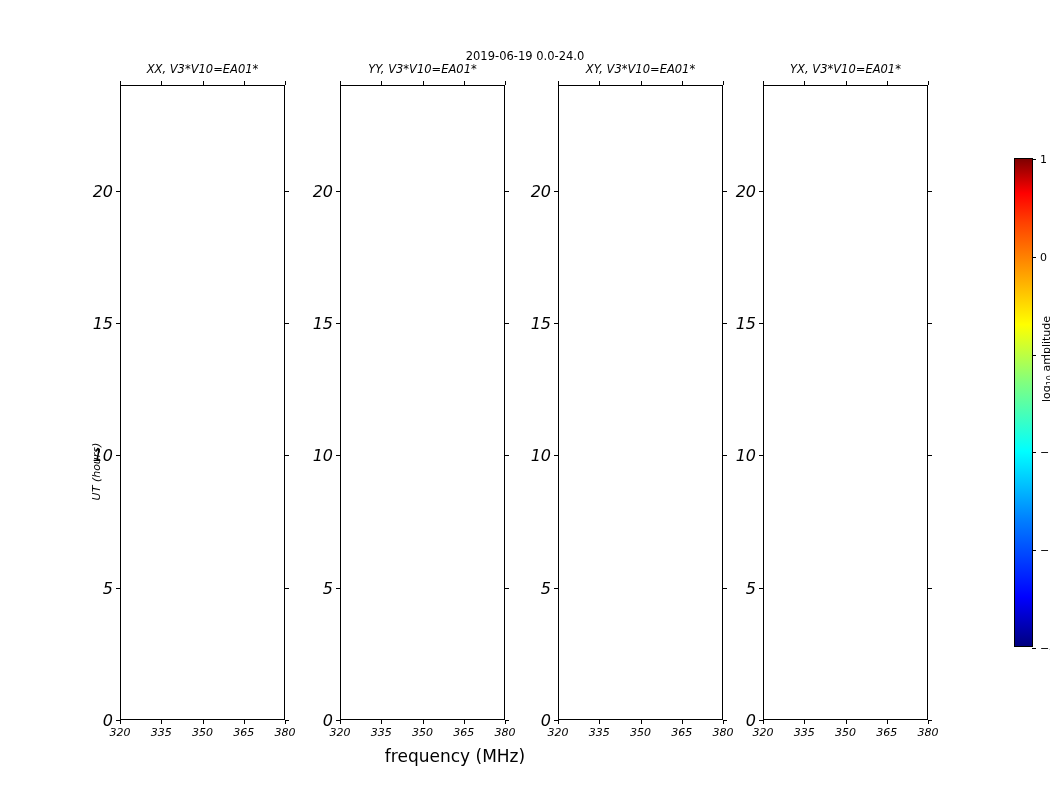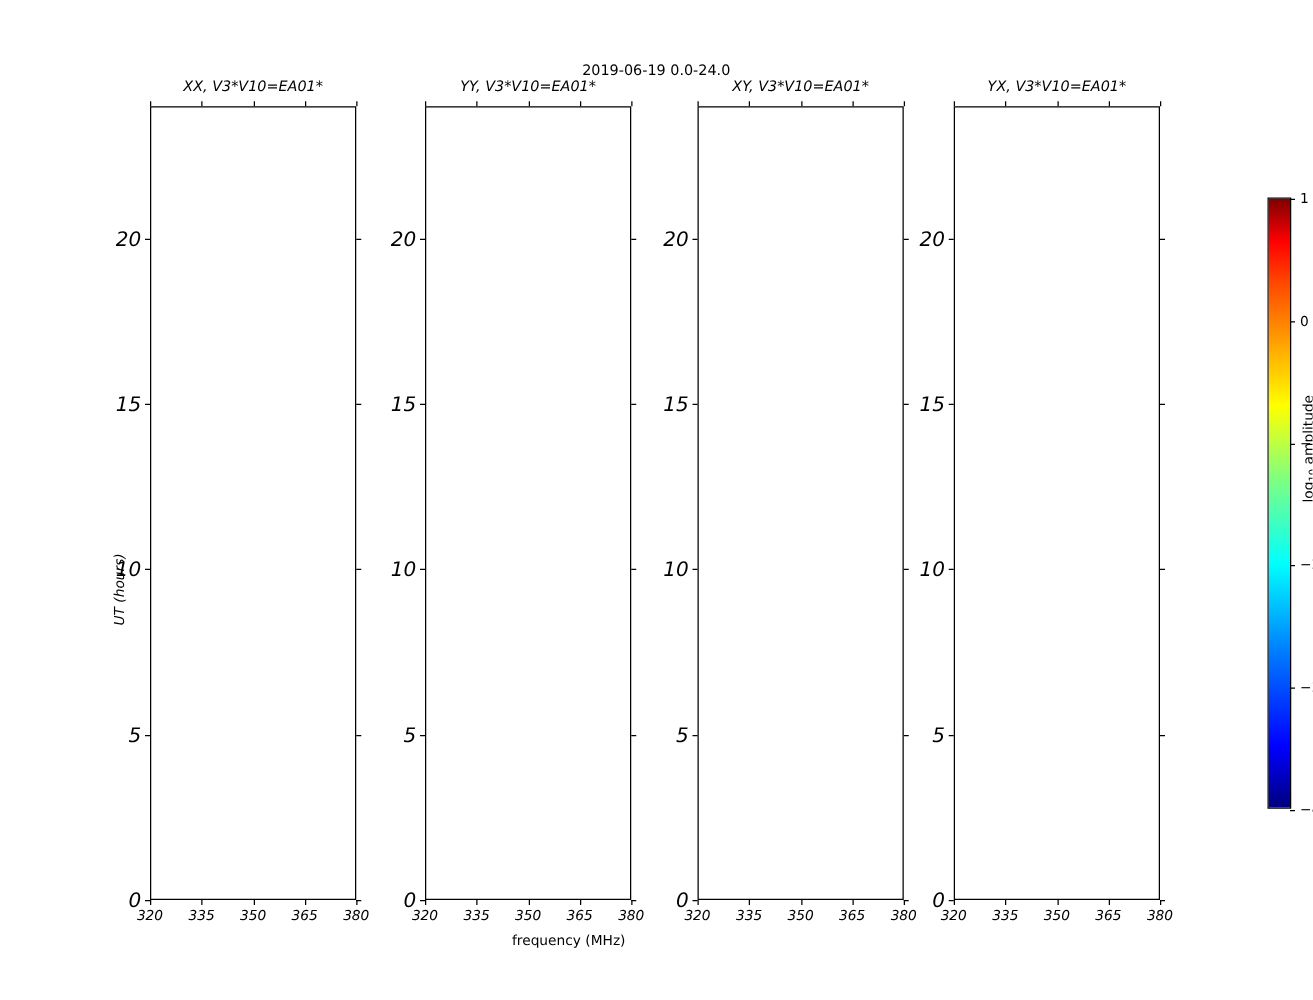--- a/index.html
+++ b/index.html
@@ -105,21 +105,21 @@
   }
   .ylabel {
     position: absolute;
     font-size: 11px;
     transform: rotate(-90deg);
     transform-origin: 50% 50%;
     white-space: nowrap;
   }
   .xlabel {
     position: absolute;
-    font-size: 11px;
+    font-size: 17px;
     white-space: nowrap;
     text-align: center;
   }
   
   #colorbar {
     position: absolute;
     left: 1014px;
     top: 158px;
     width: 19px;
     height: 489px;

